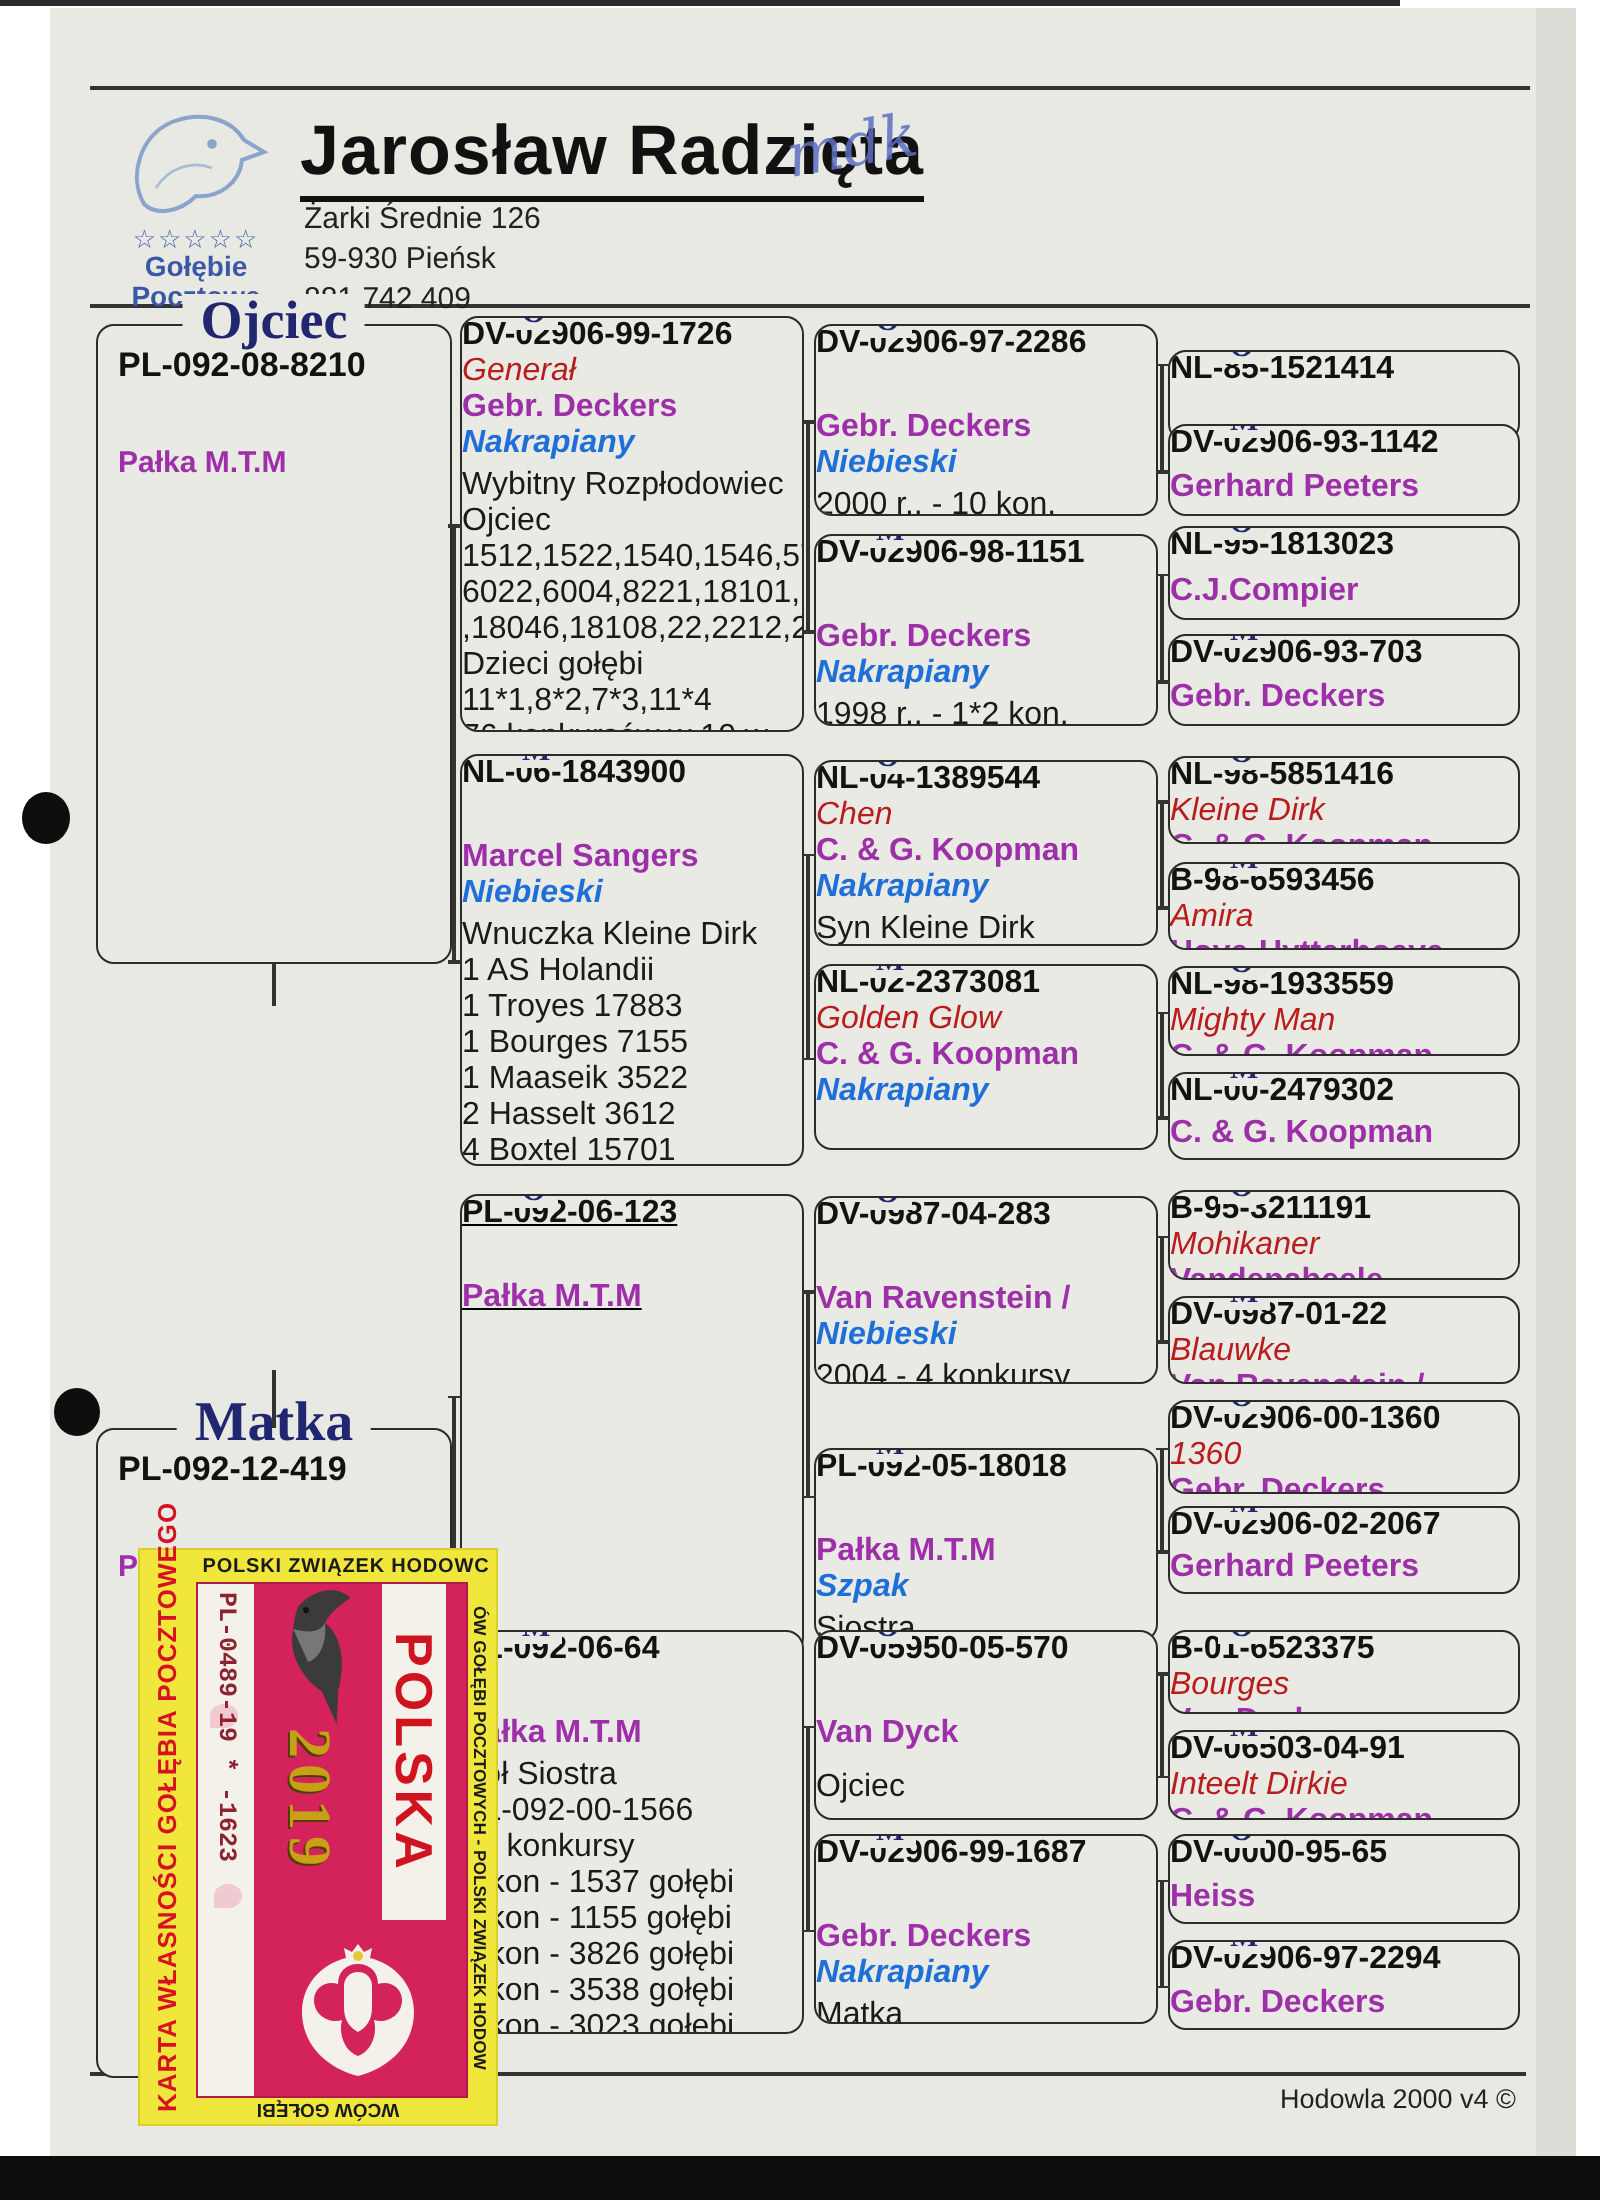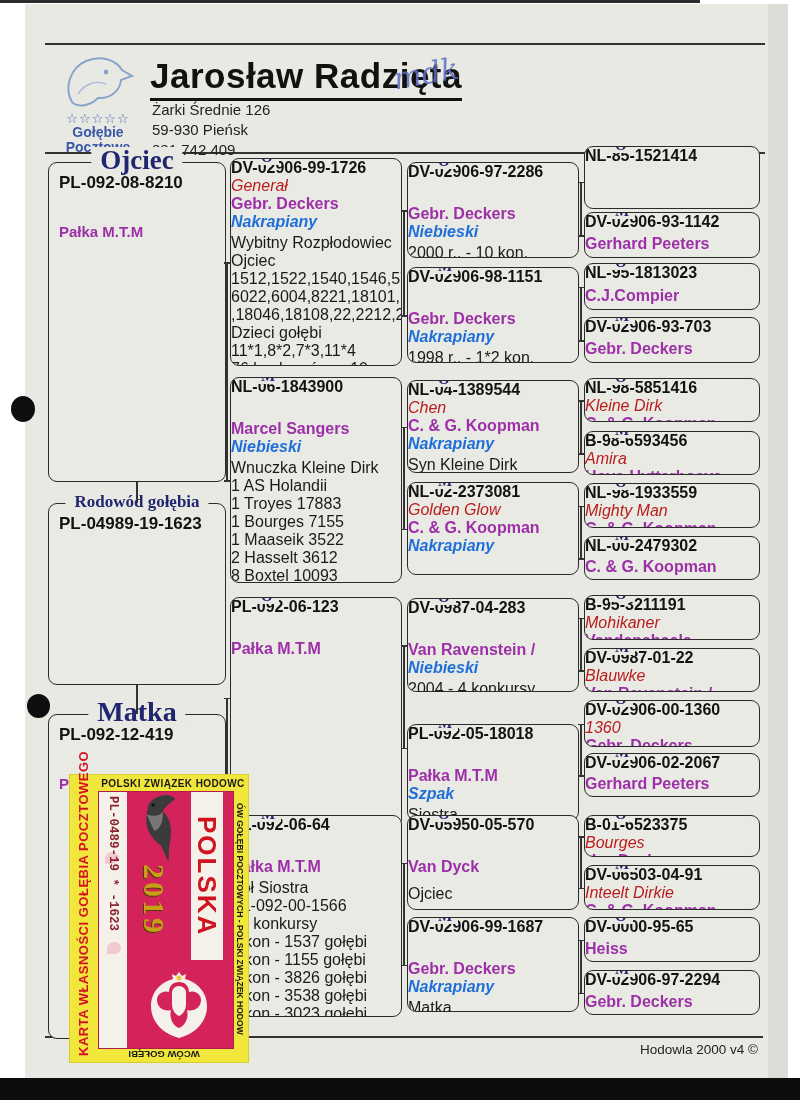--- a/index.html
+++ b/index.html
@@ -100,24 +100,20 @@
     <div>881 742 409</div>
   </div>
   <div class="handwriting">mdk</div>
 
   <div class="mainbox" style="left:23px;top:158px;width:178px;height:320px;">
     <div class="main-tab" style="font-size:27px;top:-16px;left:50%;transform:translateX(-50%);">Ojciec</div>
     <div class="ring">PL-092-08-8210</div>
     <div class="breeder">Pałka M.T.M</div>
   </div>
 
-  <div class="mainbox" style="left:23px;top:499px;width:178px;height:182px;">
-    <div class="main-tab" style="font-size:17px;top:-11px;left:50%;transform:translateX(-50%);">Rodowód gołębia</div>
-    <div class="ring">PL-04989-19-1623</div>
-  </div>
 
   <div class="mainbox" style="left:23px;top:710px;width:178px;height:325px;">
     <div class="main-tab" style="font-size:28px;top:-17px;left:50%;transform:translateX(-50%);">Matka</div>
     <div class="ring">PL-092-12-419</div>
     <div class="breeder">Pałka M.T.M</div>
   </div>
 
   <div id="boxes">
       <div class="pbox gen2" style="left: 205px; top: 154px; width: 172px; height: 208px;">
         <div class="tab sex-tab" style="top: -9px; left: 24px;">O</div>
@@ -143,25 +139,25 @@
         <div class="sp-fixed"></div>
         <div class="breeder">Marcel Sangers</div>
         <div class="pcolor">Niebieski</div>
         <div class="notes">
           <div>Wnuczka Kleine Dirk</div>
           <div>1 AS Holandii</div>
           <div>1 Troyes 17883</div>
           <div>1 Bourges 7155</div>
           <div>1 Maaseik 3522</div>
           <div>2 Hasselt 3612</div>
-          <div>8 Boxtel 10093</div>
-        </div>
-        <div class="sp-flex"></div>
-      </div>
-      <div class="pbox gen2" style="left: 205px; top: 593px; width: 172px; height: 231px;">
+          <div>4 Boxtel 15701</div>
+        </div>
+        <div class="sp-flex"></div>
+      </div>
+      <div class="pbox gen2" style="left: 205px; top: 593px; width: 172px; height: 231px; text-decoration: underline;">
         <div class="tab sex-tab" style="top: -9px; left: 24px;">O</div>
         <div class="ring">PL-092-06-123</div>
         <div class="sp-fixed"></div>
         <div class="breeder">Pałka M.T.M</div>
         <div class="sp-flex"></div>
       </div>
       <div class="pbox gen2" style="left: 205px; top: 811px; width: 172px; height: 202px;">
         <div class="tab sex-tab" style="top: -9px; left: 24px;">M</div>
         <div class="ring">PL-092-06-64</div>
         <div class="sp-fixed"></div>
@@ -257,21 +253,21 @@
         <div class="tab sex-tab" style="top: -9px; left: 24px;">M</div>
         <div class="ring">DV-02906-99-1687</div>
         <div class="sp-fixed"></div>
         <div class="breeder">Gebr. Deckers</div>
         <div class="pcolor">Nakrapiany</div>
         <div class="notes">
           <div>Matka</div>
         </div>
         <div class="sp-flex"></div>
       </div>
-      <div class="pbox gen4" style="left: 559px; top: 142px; width: 176px; height: 63px; gap: 46px;">
+      <div class="pbox gen4" style="left: 559px; top: 171px; width: 176px; height: 46px; gap: 46px;">
         <div class="tab sex-tab" style="top: -9px; left: 24px;">O</div>
         <div class="ring">NL-85-1521414</div>
         <div class="pname">Vale General</div>
         <div class="breeder">Tini.v.Herprn</div>
         <div class="sp-flex"></div>
       </div>
       <div class="pbox gen4" style="left: 559px; top: 208px; width: 176px; height: 46px;">
         <div class="tab sex-tab" style="top: -9px; left: 24px;">M</div>
         <div class="ring">DV-02906-93-1142</div>
         <div class="sp-flex"></div>

